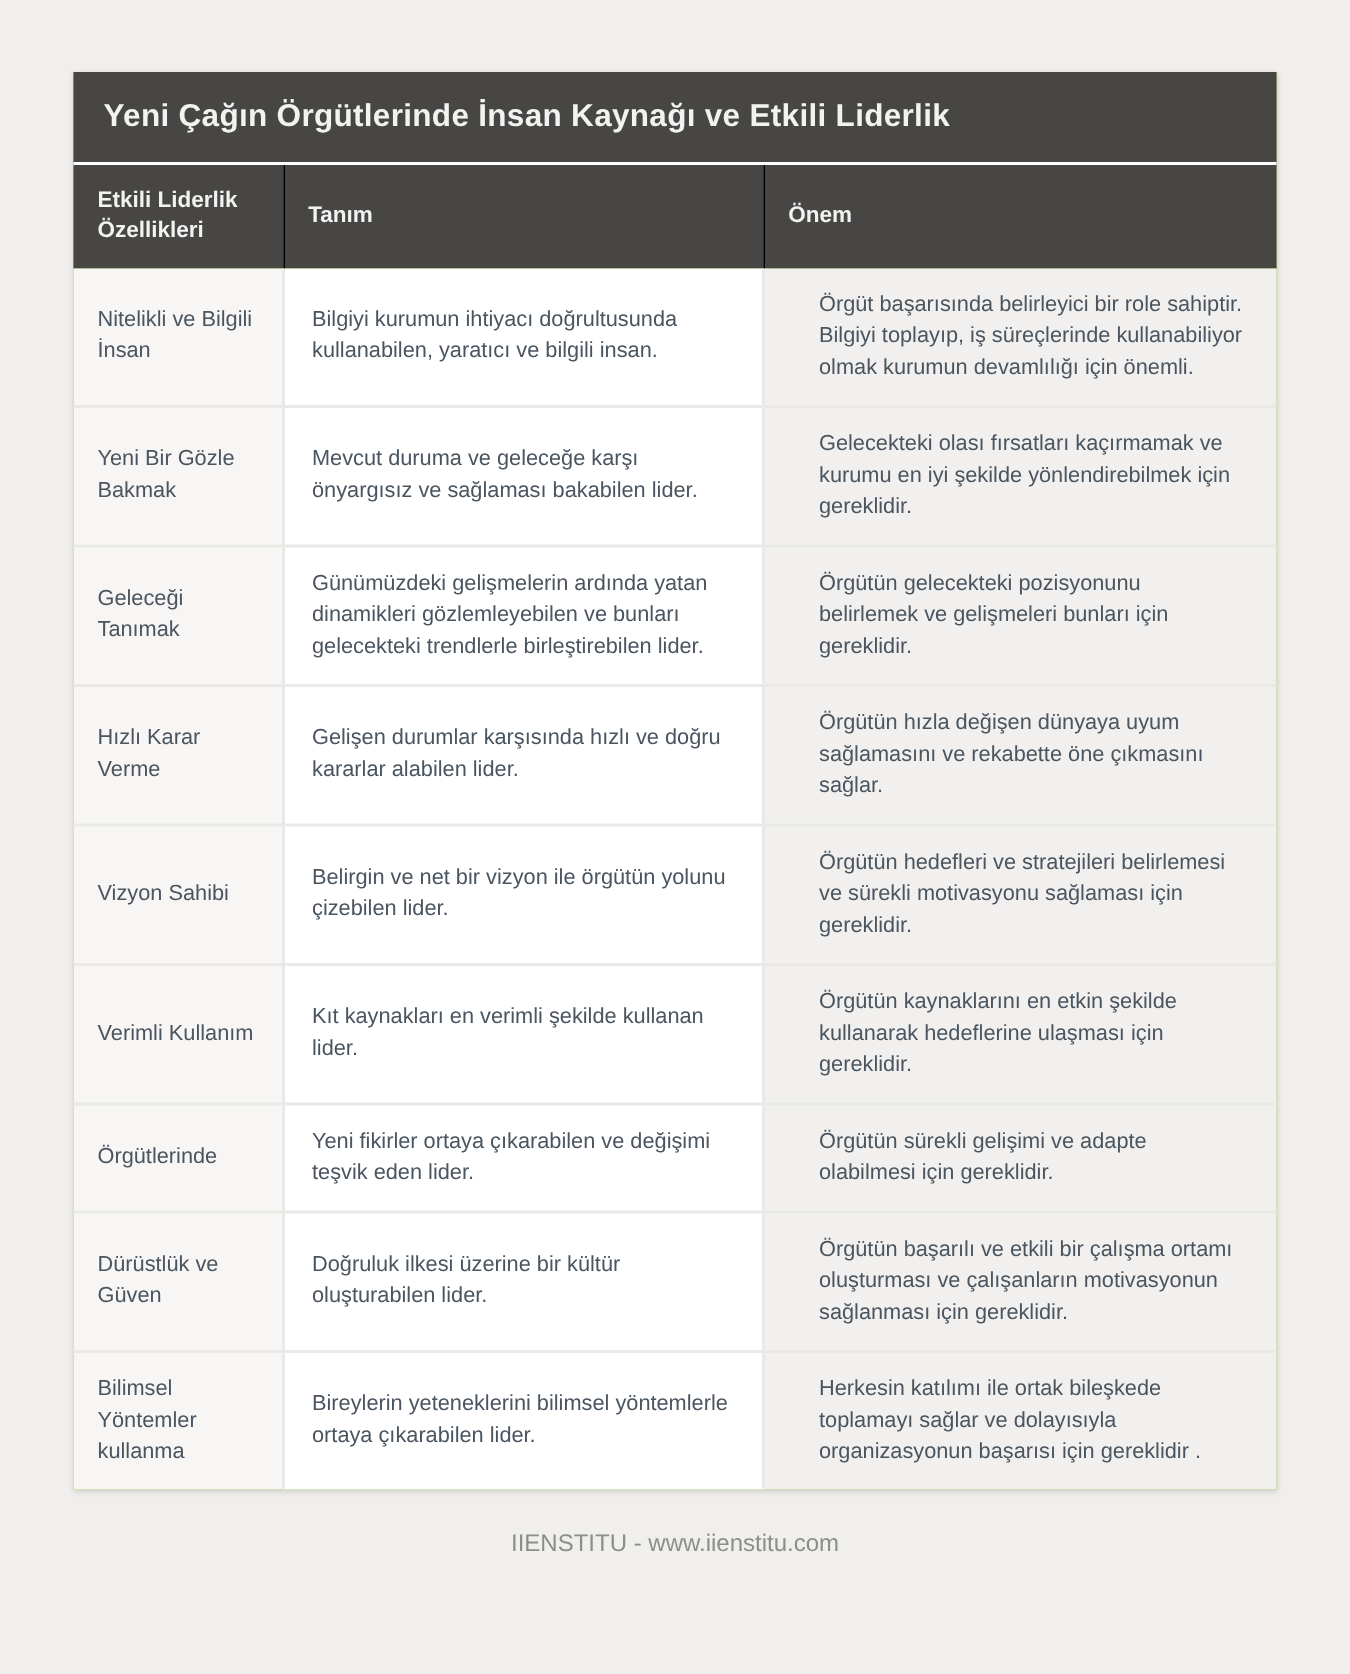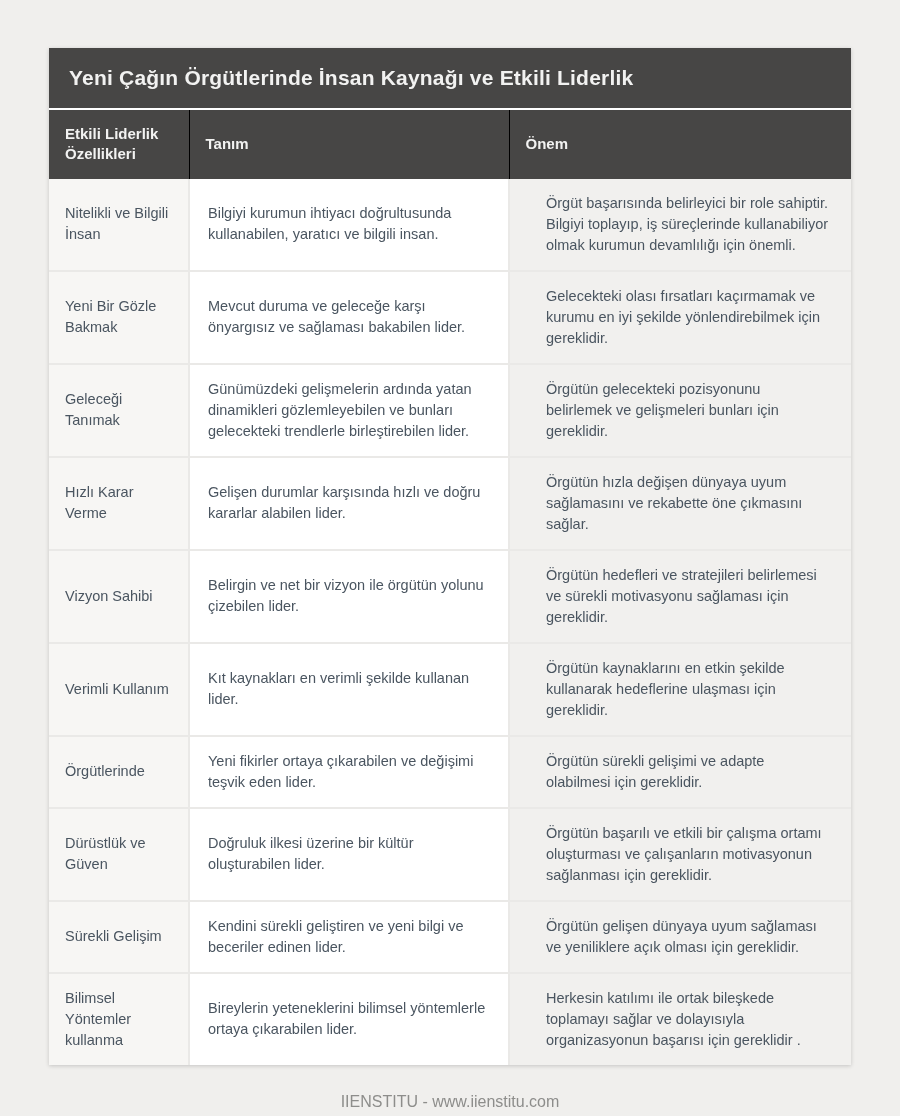--- a/index.html
+++ b/index.html
@@ -130,25 +130,20 @@
     <td class="cell-definition">Yeni fikirler ortaya çıkarabilen ve değişimi teşvik eden lider.</td>
     <td class="cell-importance">Örgütün sürekli gelişimi ve adapte olabilmesi için gereklidir.</td>
   </tr>
 
   <tr>
     <td class="cell-feature">Dürüstlük ve Güven</td>
     <td class="cell-definition">Doğruluk ilkesi üzerine bir kültür oluşturabilen lider.</td>
     <td class="cell-importance">Örgütün başarılı ve etkili bir çalışma ortamı oluşturması ve çalışanların motivasyonun sağlanması için gereklidir.</td>
   </tr>
 
-  <tr>
-    <td class="cell-feature">Sürekli Gelişim</td>
-    <td class="cell-definition">Kendini sürekli geliştiren ve yeni bilgi ve beceriler edinen lider.</td>
-    <td class="cell-importance">Örgütün gelişen dünyaya uyum sağlaması ve yeniliklere açık olması için gereklidir.</td>
-  </tr>
 
   <tr>
     <td class="cell-feature">Bilimsel Yöntemler kullanma</td>
     <td class="cell-definition">Bireylerin yeteneklerini bilimsel yöntemlerle ortaya çıkarabilen lider.</td>
     <td class="cell-importance">Herkesin katılımı ile ortak bileşkede toplamayı sağlar ve dolayısıyla organizasyonun başarısı için gereklidir .</td>
   </tr>
 </tbody>
   </table>
 </div>
 

